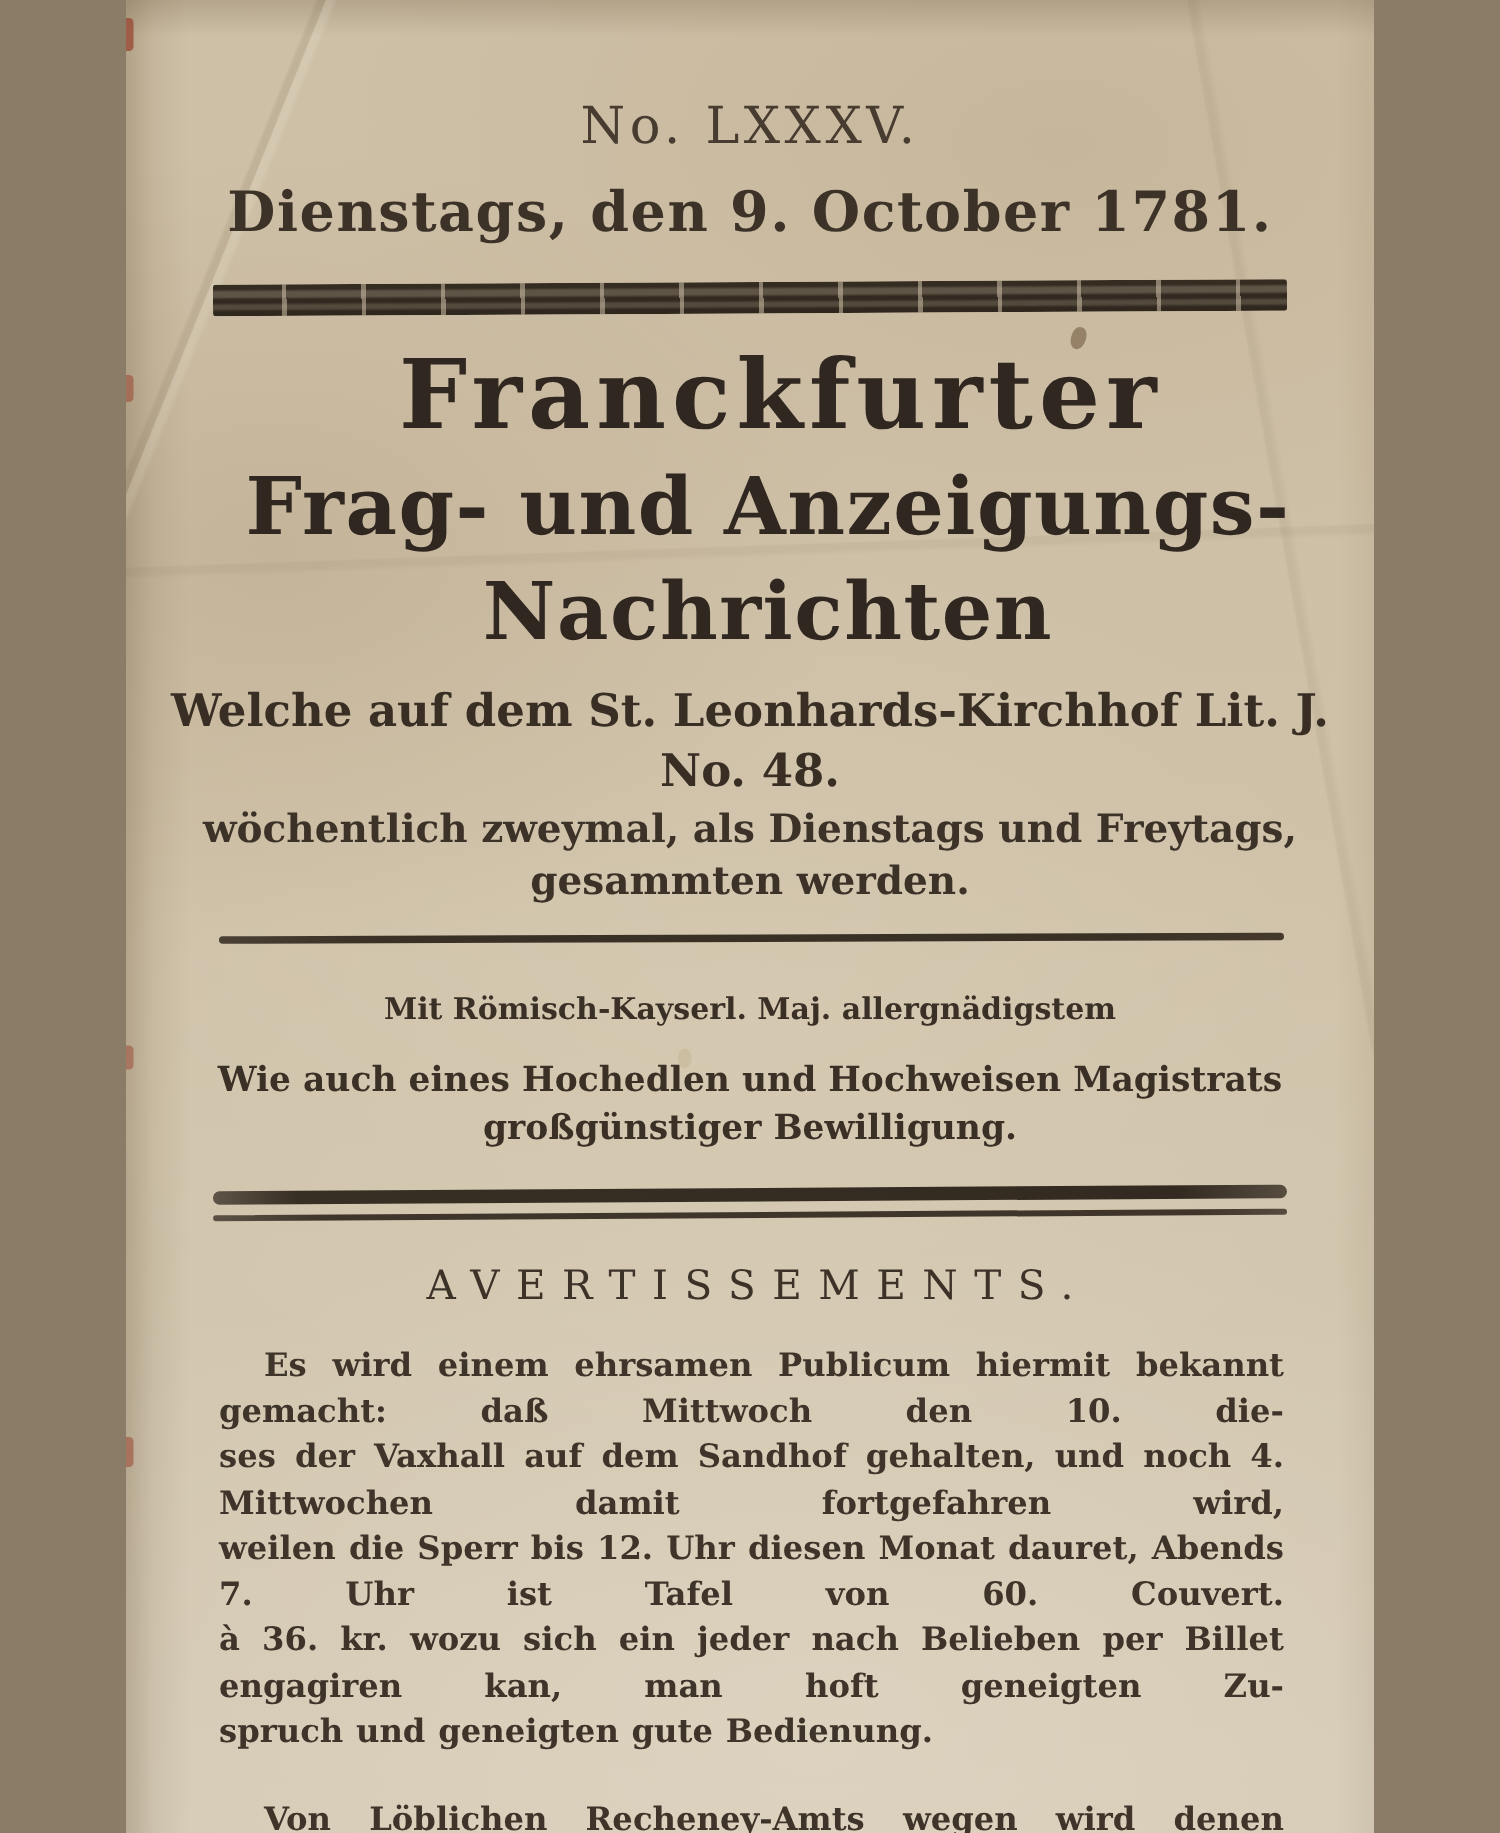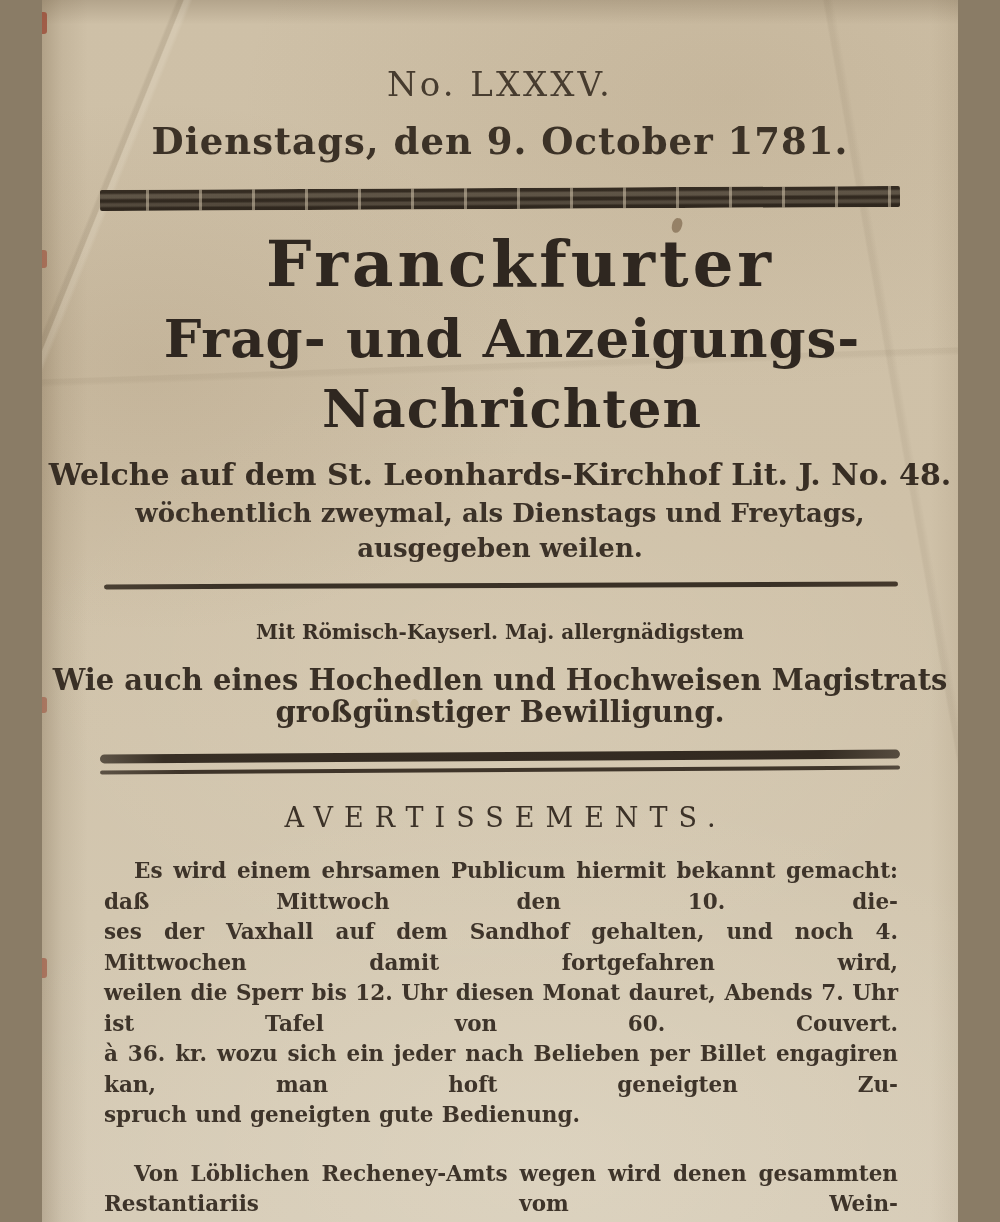--- a/index.html
+++ b/index.html
@@ -1,18 +1,18 @@
 <!DOCTYPE html>
 <html><head>
 <meta charset="utf-8">
 <style>
   html,body{margin:0;padding:0;background:#8a7c66;}
   .page{
     position:relative;
-    width:916px;height:1222px;
+    width:832px;height:1222px;
     margin:0 auto;
     overflow:hidden;
     color:#3a3026;
     font-family:"DejaVu Serif","Liberation Serif",serif;
     background:
       radial-gradient(ellipse 700px 420px at 75% 8%, rgba(150,125,90,0.14), transparent 70%),
       radial-gradient(ellipse 560px 380px at 12% 30%, rgba(140,115,82,0.16), transparent 70%),
       radial-gradient(ellipse 640px 420px at 50% 55%, rgba(255,250,235,0.10), transparent 75%),
       radial-gradient(ellipse 800px 500px at 55% 95%, rgba(255,252,240,0.18), transparent 75%),
       linear-gradient(90deg, rgba(110,90,62,0.30) 0%, rgba(110,90,62,0.10) 2.2%, rgba(110,90,62,0.0) 5%),
@@ -84,21 +84,21 @@
     font-weight:bold;font-size:20px;line-height:40px;
     color:#3a3026;
   }
   .priv-line2{
     margin-top:10px;text-align:center;
     font-size:31px;line-height:42px;letter-spacing:18px;text-indent:18px;
     color:#3a3026;
   }
   .priv-line3{
     margin-top:12px;text-align:center;
-    font-weight:bold;font-size:29px;line-height:32px;
+    font-weight:bold;font-size:23px;line-height:32px;
     color:#3a3026;
   }
 
   .rule-double{margin:24px 58px 0 58px;transform:rotate(-0.35deg);}
   .rule-thick{height:9px;border-radius:5px;
     background:linear-gradient(90deg,rgba(55,46,36,0.75),#372e24 8%,#332a21 90%,rgba(55,46,36,0.8));}
   .rule-thin{margin-top:7px;height:4px;border-radius:3px;
     background:linear-gradient(90deg,rgba(63,53,42,0.8),#3f352a 10%,#3f352a 92%,rgba(63,53,42,0.85));}
 
   .avert-heading{
@@ -149,21 +149,21 @@
 
     <div class="issue-date">Dienstags, den 9. October 1781.</div>
 
     <div class="ornament"></div>
 
     <div class="title-line1">Franckfurter</div>
     <div class="title-line2">Frag- und Anzeigungs-Nachrichten</div>
 
     <div class="imprint-address">Welche auf dem St. Leonhards-Kirchhof Lit. J. No. 48.</div>
     <div class="imprint-schedule">wöchentlich zweymal, als Dienstags und Freytags,</div>
-    <div class="imprint-issued">ausgegeben weilen.</div>
+    <div class="imprint-issued">gesammten werden.</div>
 
     <div class="rule-single"></div>
 
     <div class="priv-line1">Mit Römisch-Kayserl. Maj. allergnädigstem</div>
     <div class="priv-line3">Wie auch eines Hochedlen und Hochweisen Magistrats großgünstiger Bewilligung.</div>
 
     <div class="rule-double">
       <div class="rule-thick"></div>
       <div class="rule-thin"></div>
     </div>

